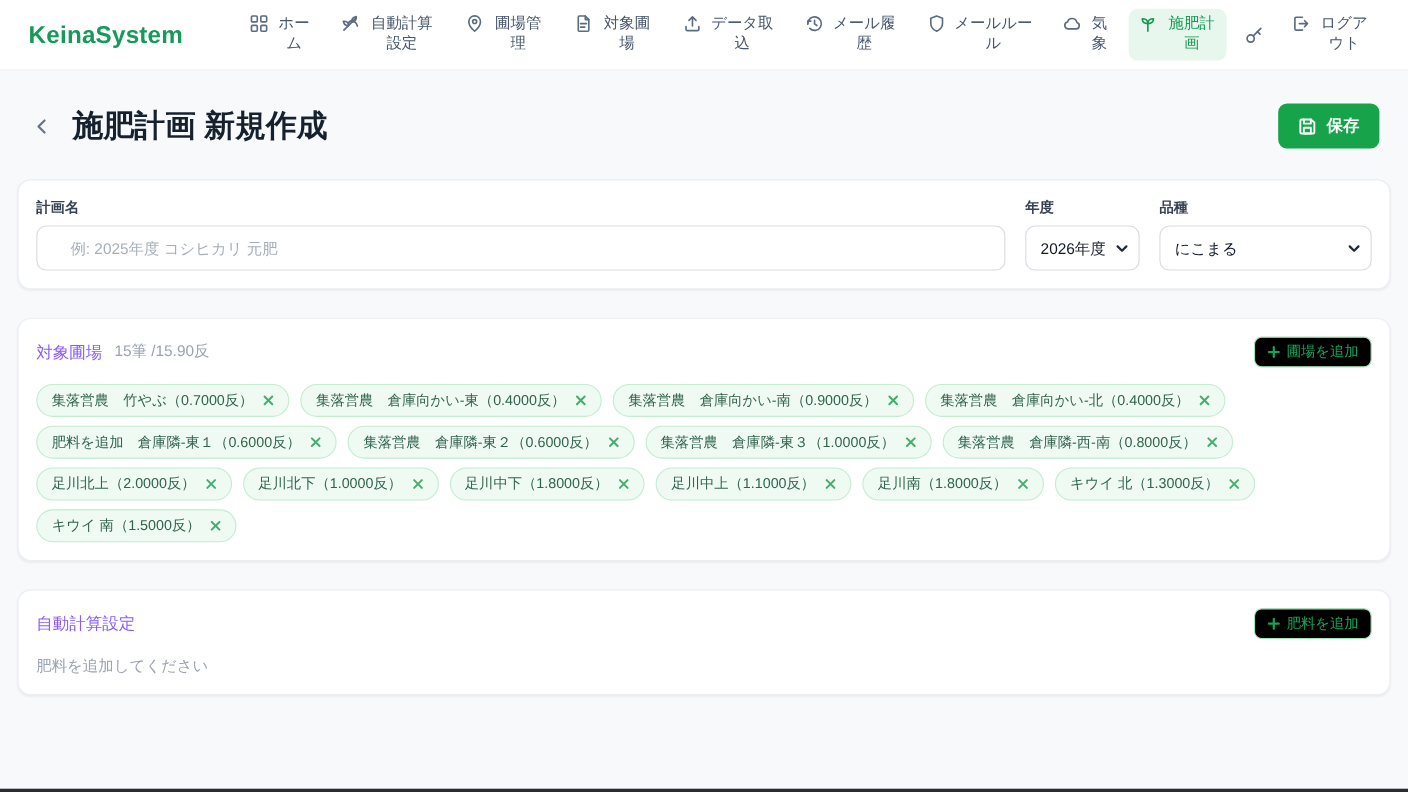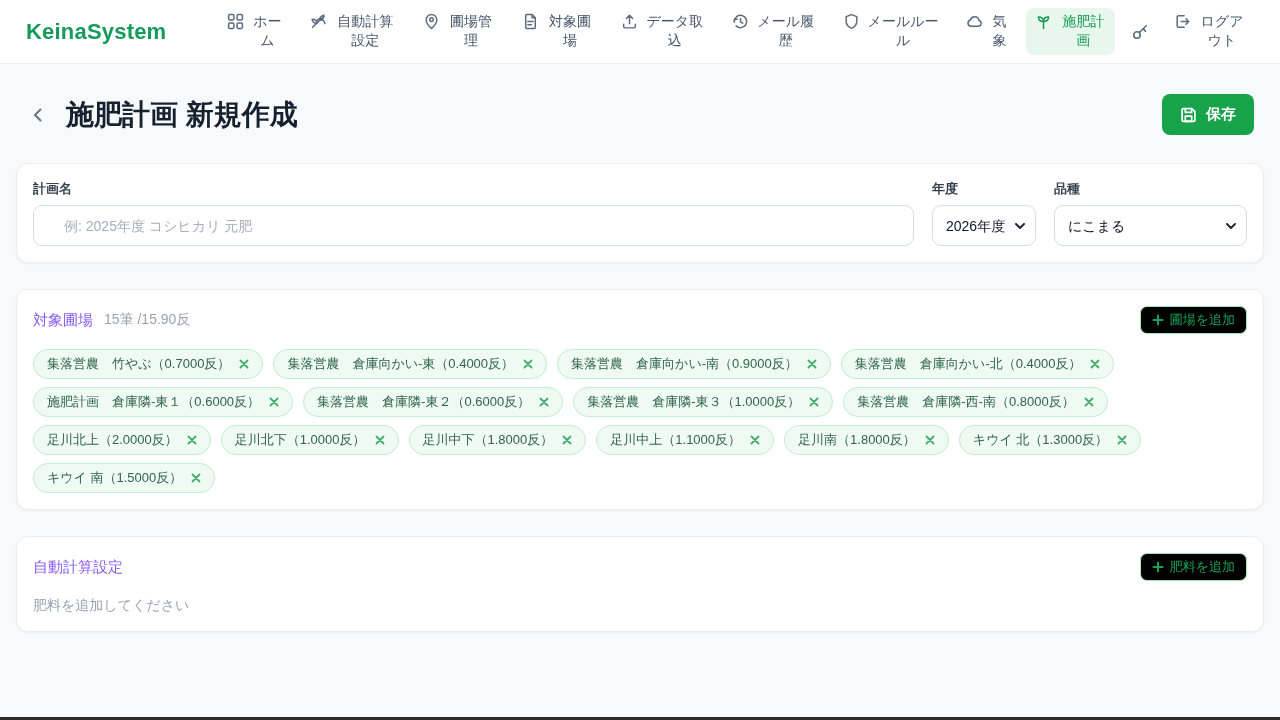--- a/index.html
+++ b/index.html
@@ -279,21 +279,21 @@
         </span>
       <span class="tag">
           <span>集落営農　倉庫向かい-北（0.4000反）</span>
           <button class="tag-close">
             <svg class="ic" viewBox="0 0 10 10">
               <path d="M1.5 1.5l7 7M8.5 1.5l-7 7"></path>
             </svg>
           </button>
         </span>
       <span class="tag">
-          <span>施肥計画　倉庫隣-東１（0.6000反）</span>
+          <span>肥料を追加　倉庫隣-東１（0.6000反）</span>
           <button class="tag-close">
             <svg class="ic" viewBox="0 0 10 10">
               <path d="M1.5 1.5l7 7M8.5 1.5l-7 7"></path>
             </svg>
           </button>
         </span>
       <span class="tag">
           <span>集落営農　倉庫隣-東２（0.6000反）</span>
           <button class="tag-close">
             <svg class="ic" viewBox="0 0 10 10">

